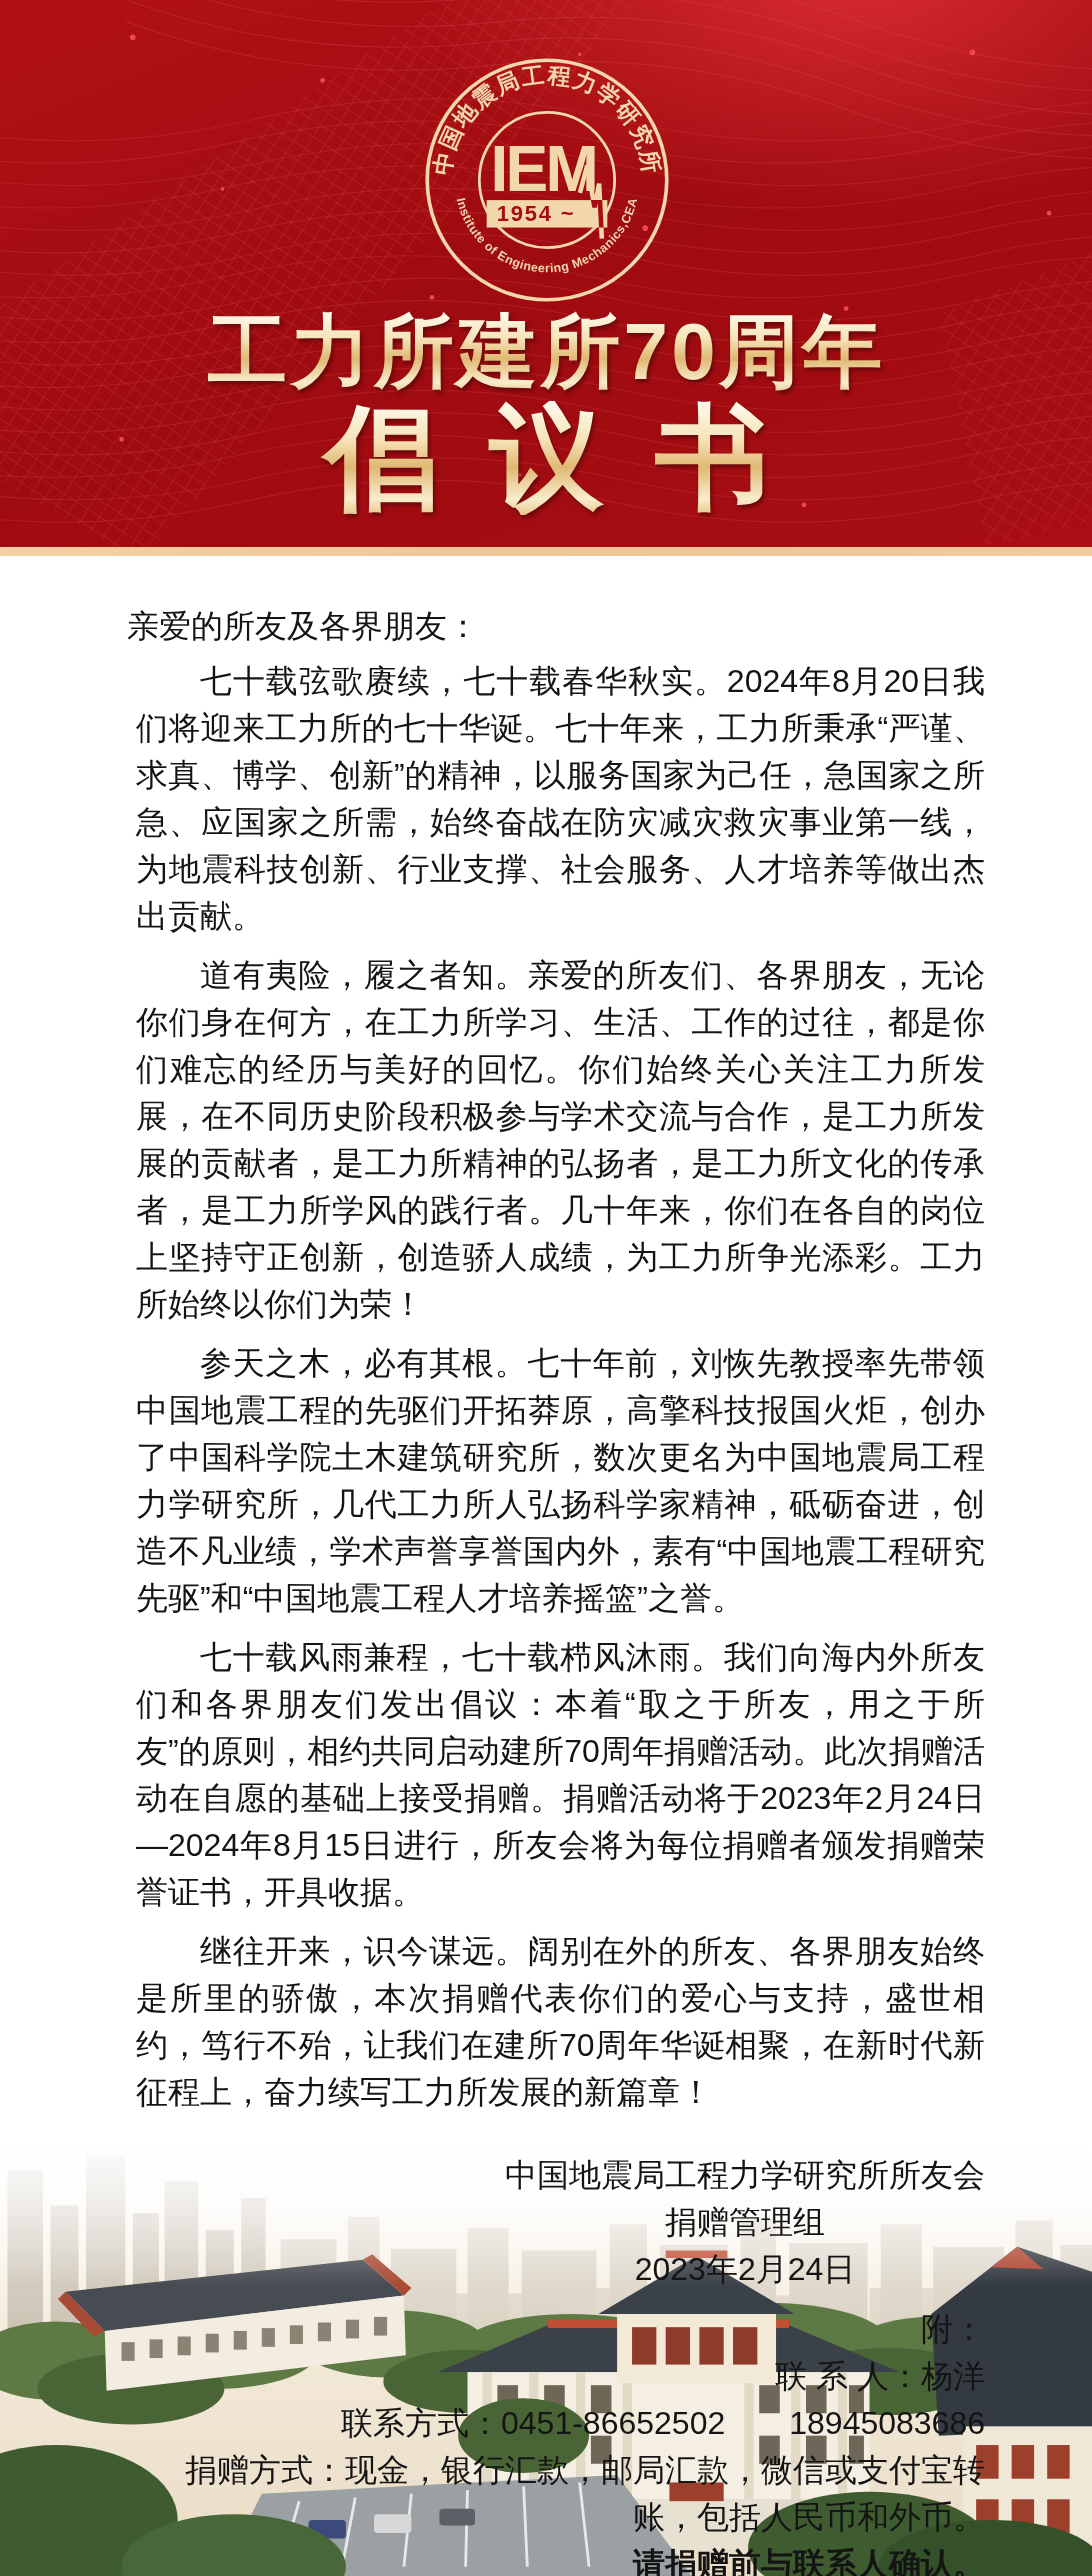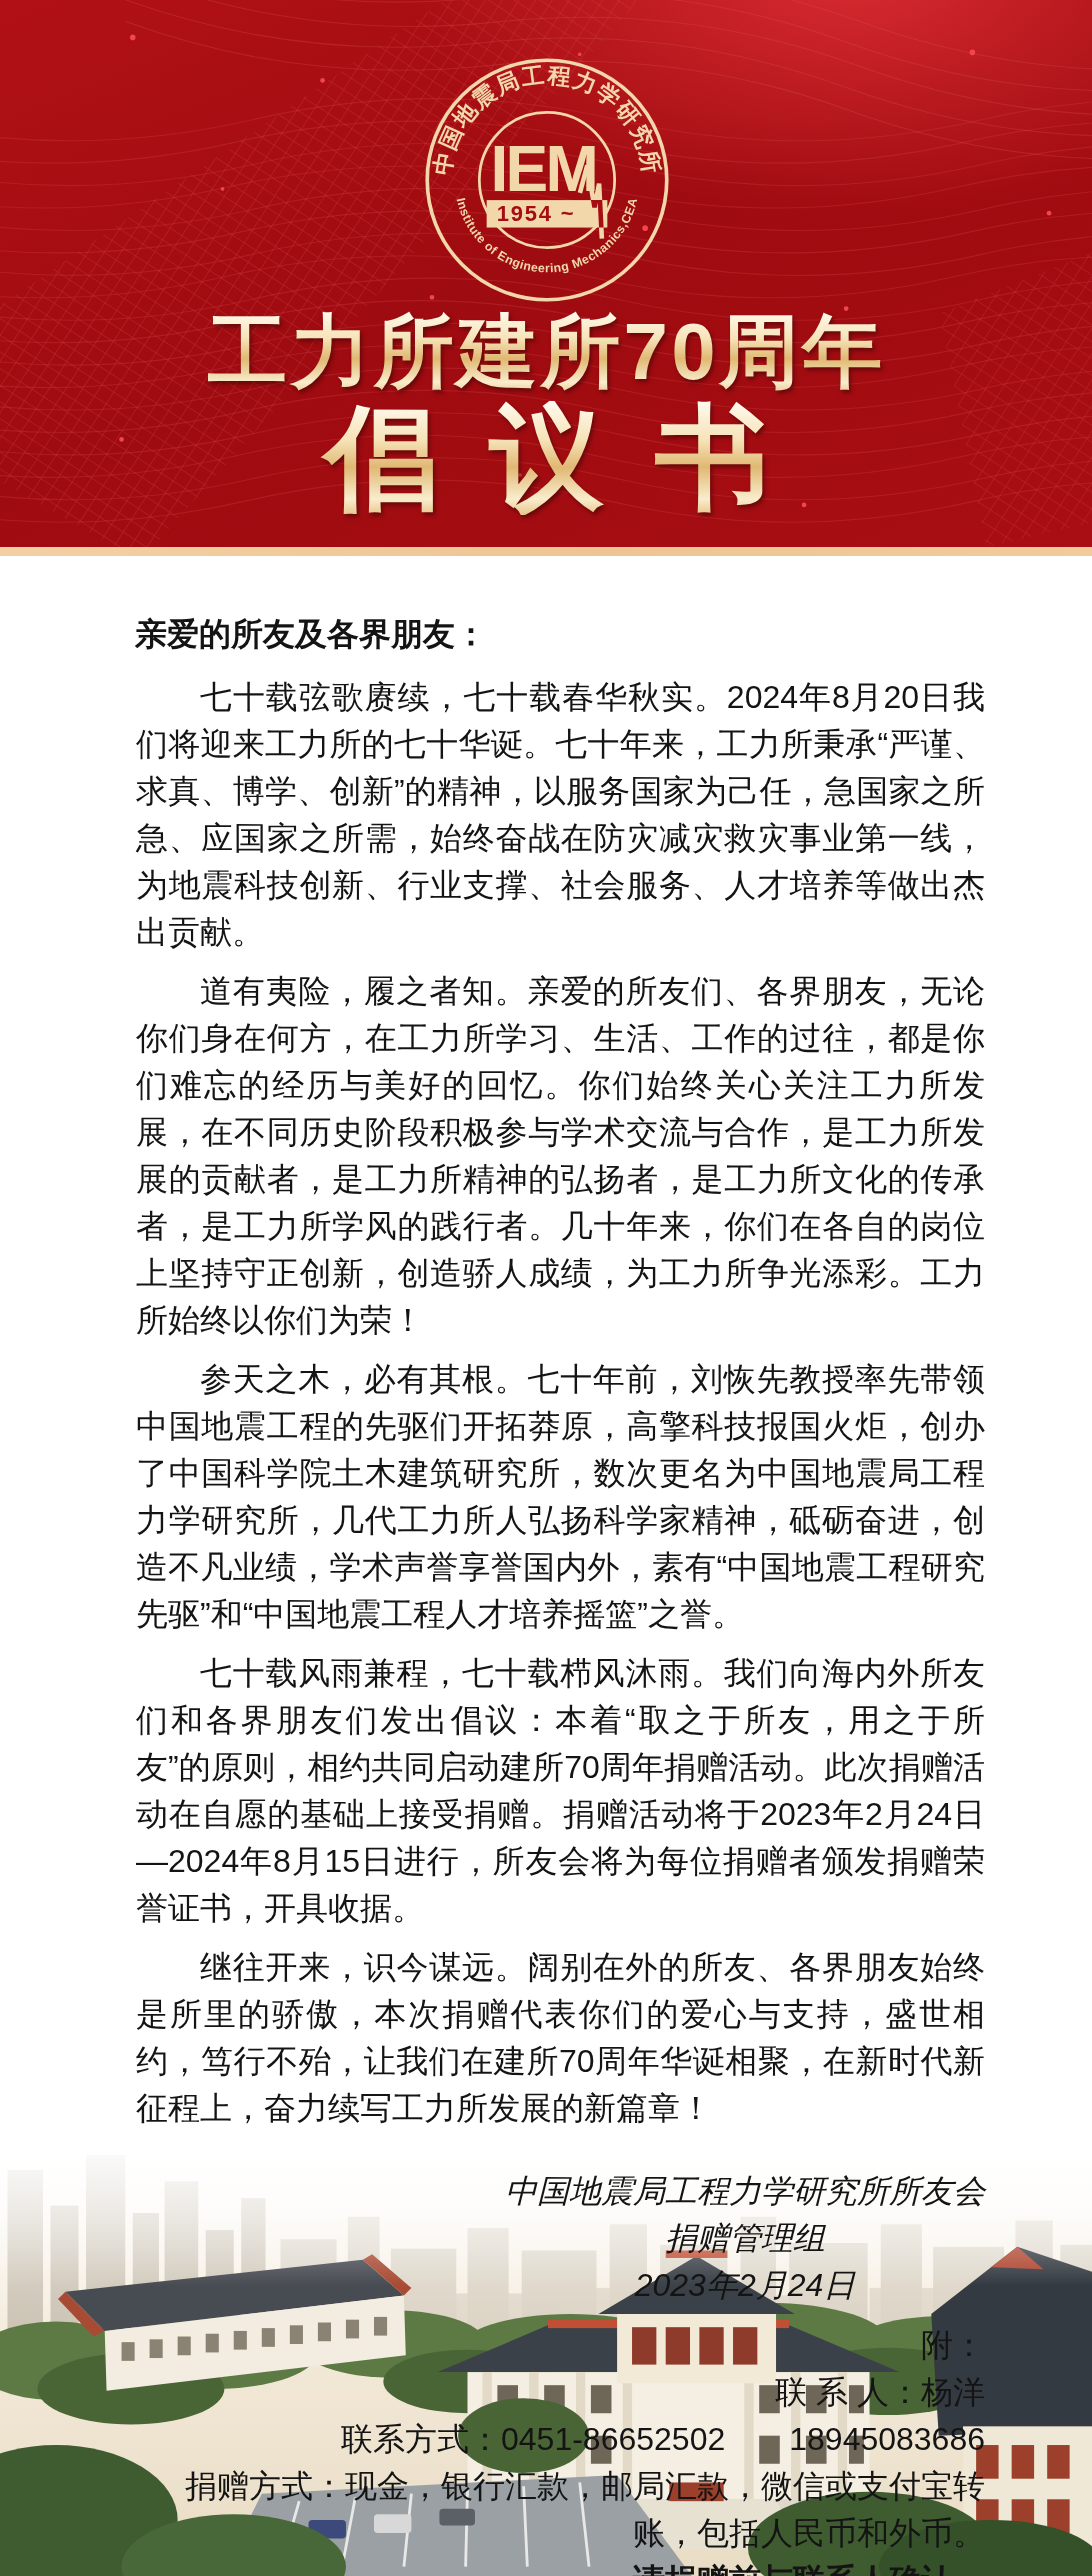--- a/index.html
+++ b/index.html
@@ -50,30 +50,30 @@
     background:linear-gradient(90deg,#f3d0a4 0%,#eec592 55%,#f1cb9c 100%);
   }
 
   
   .content{
     position:relative;z-index:2;
     padding:39px 108px 0 119px;
     font-size:32px;line-height:47px;
     text-align:justify;
   }
-  .salutation{margin:16px;font-weight:700;}
+  .salutation{margin:8px;font-weight:400;}
   .para{margin:0 0 12px 17px;text-indent:2em;}
   .para:first-of-type{margin-top:0;}
 
   .signature{
     margin:36px 0 0 auto;
     width:fit-content;
     text-align:center;
   }
-  .signature p{margin:0;font-style:italic;}
+  .signature p{margin:0;}
 
   .attachment{margin-top:13px;}
   .attachment p{margin:0;text-indent:1.5em;text-align:right;}
   .prewrap{white-space:pre-wrap;}
   .confirm{font-weight:700;text-align:center;text-indent:0 !important;}
 
   
   .photo{position:absolute;left:0;bottom:0;width:1093px;height:449px;z-index:1;}
 </style>
 </head>

